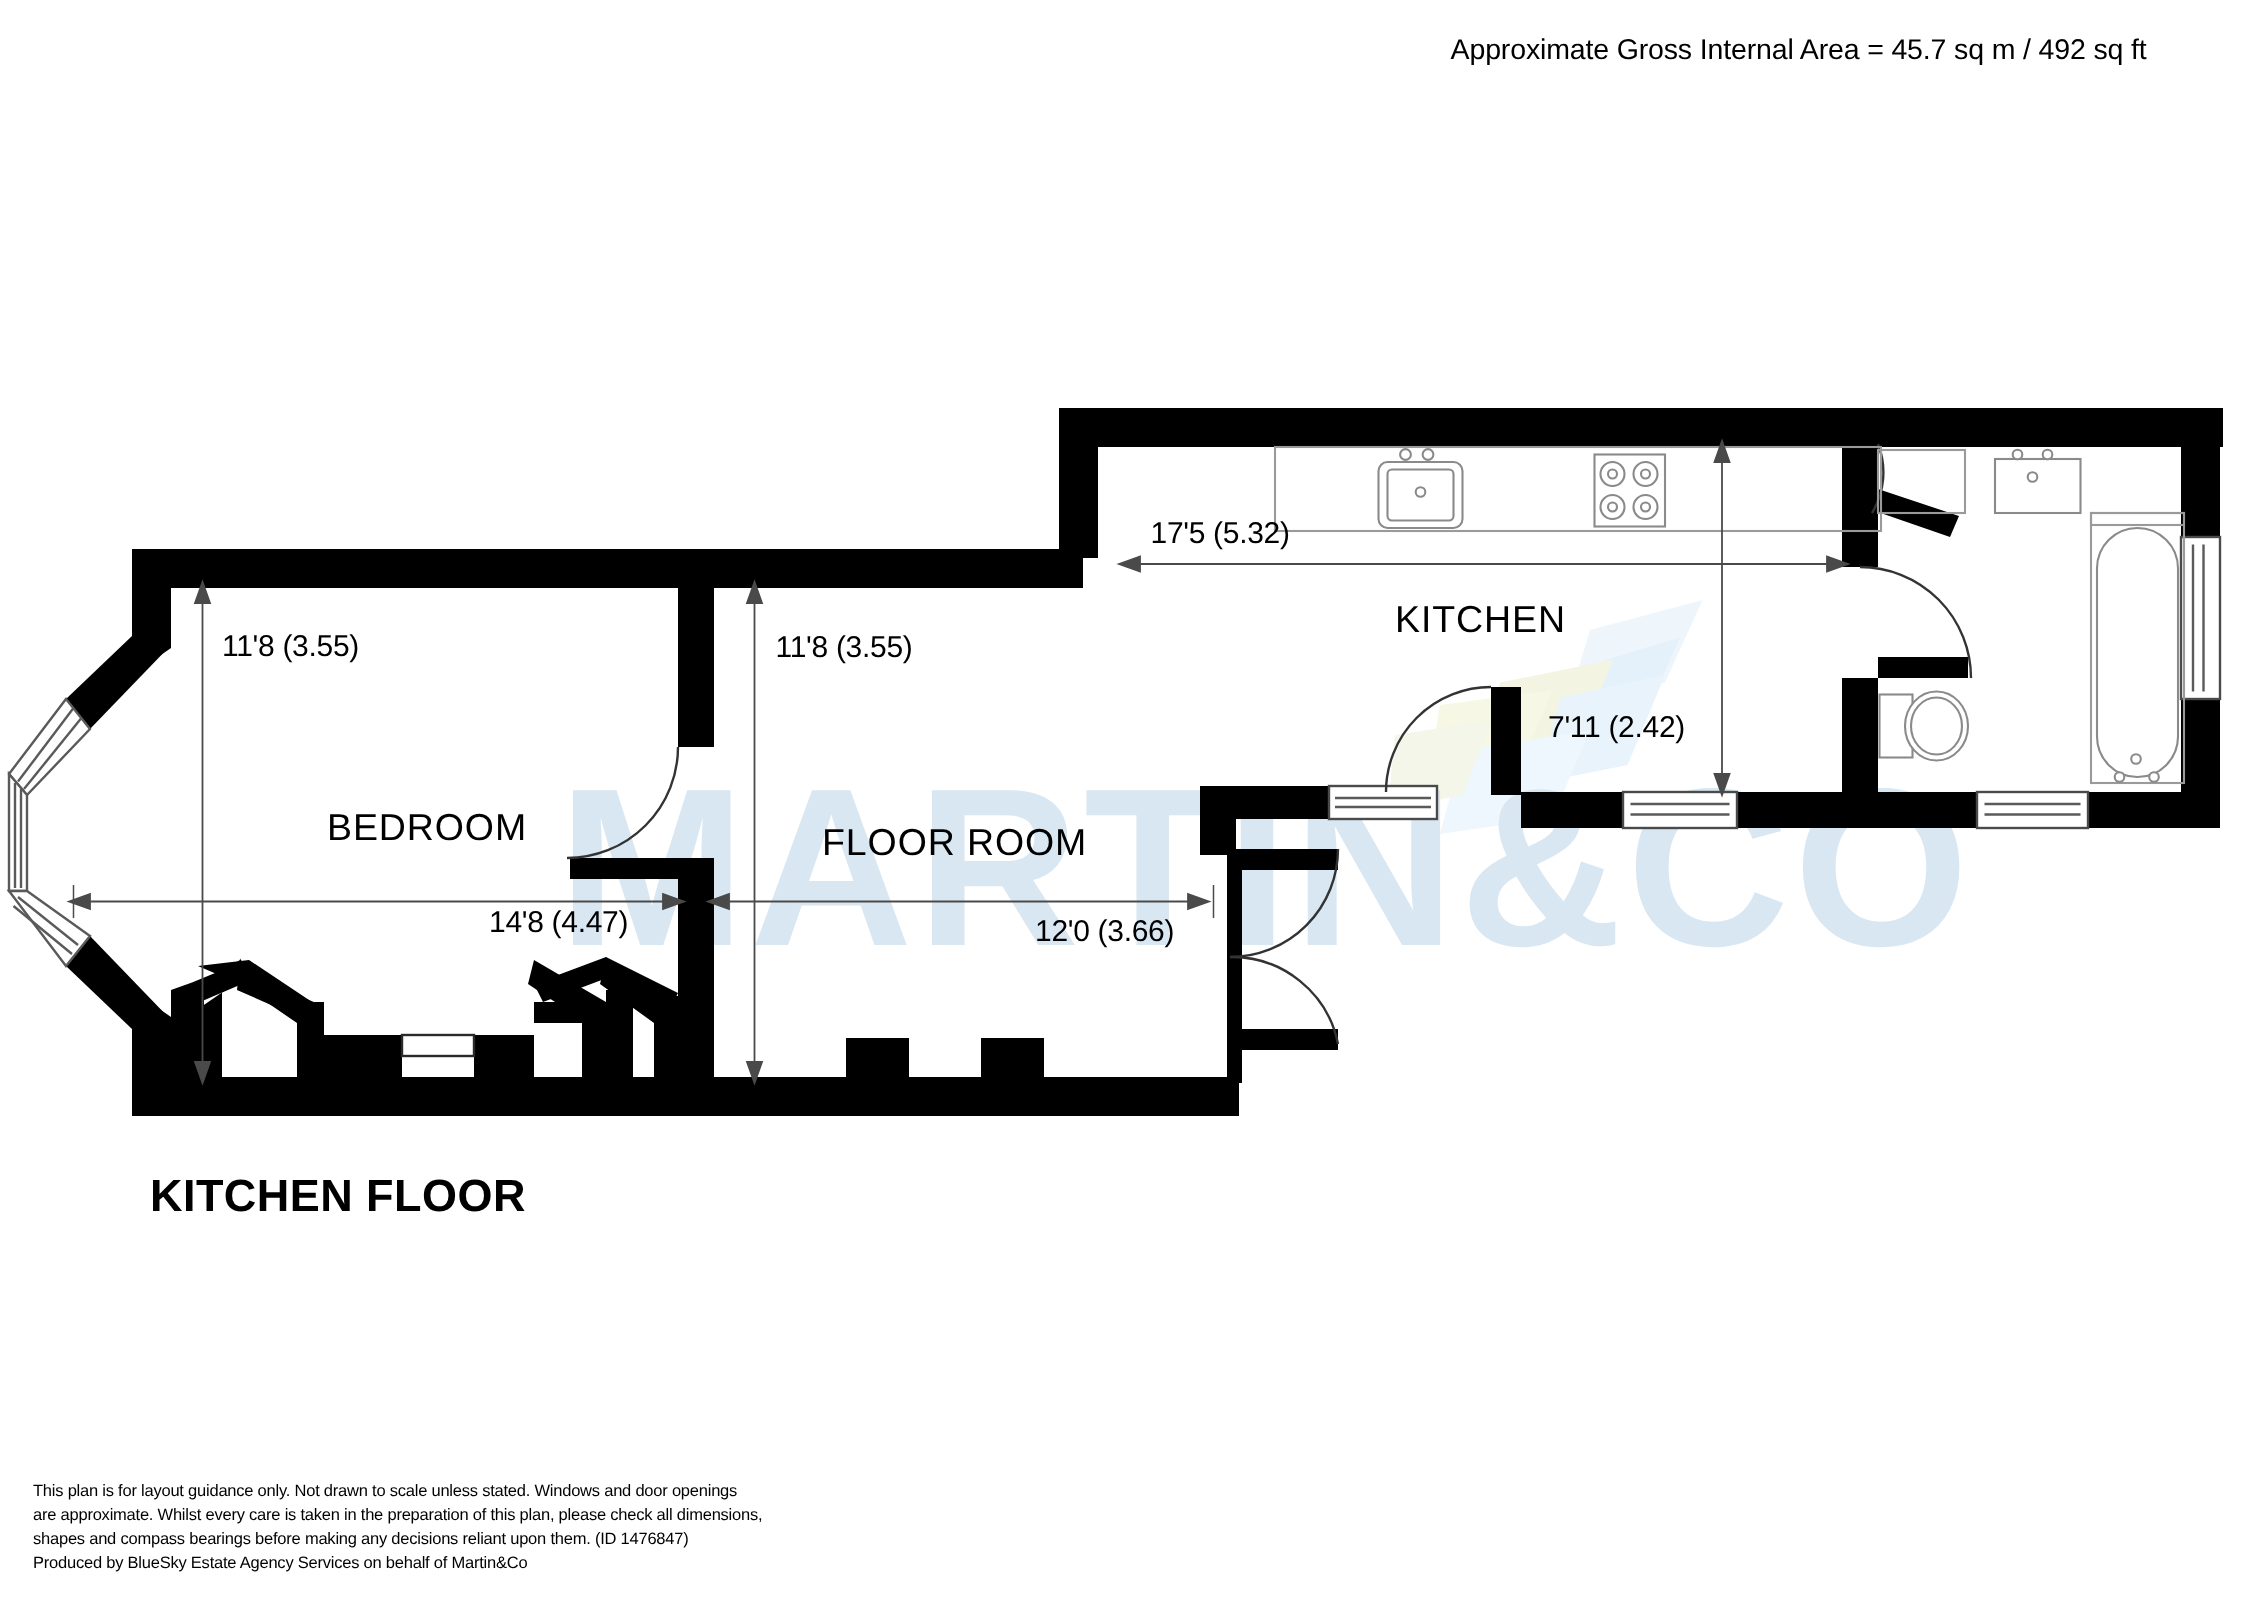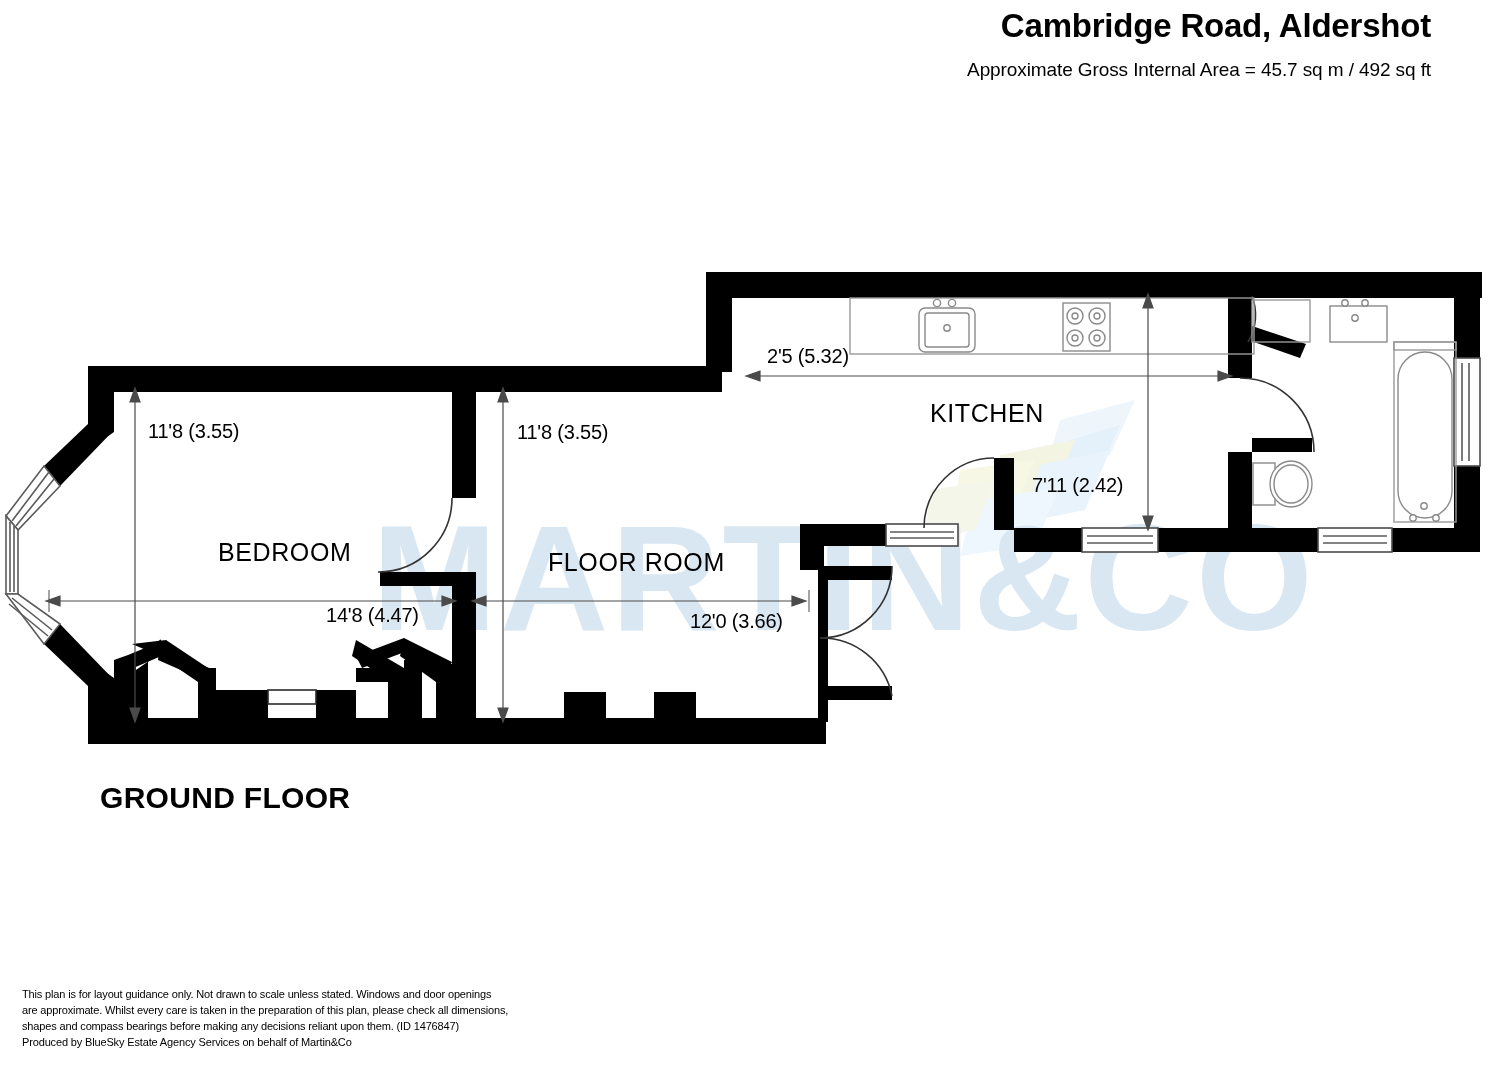--- a/index.html
+++ b/index.html
@@ -23,21 +23,20 @@
   #plan svg{display:block;}
 
   
   .room-label{font-size:25px;font-weight:normal;letter-spacing:0.6px;white-space:nowrap;}
   .dim-label{font-size:20px;letter-spacing:-0.2px;white-space:nowrap;}
 </style>
 </head>
 <body>
 
 <div class="abs" id="header">
-  <div id="plan-title">Cambridge Road, Aldershot</div>
   <div id="plan-area">Approximate Gross Internal Area = 45.7 sq m / 492 sq ft</div>
 </div>
 
 <div class="abs" id="plan">
 <svg width="1497" height="1080" viewBox="0 0 1497 1080" xmlns="http://www.w3.org/2000/svg">
 
   <g opacity="1">
     <polygon points="1060,420 1135,400 1110,455 1045,470" fill="#eef6fc"></polygon>
     <polygon points="1070,440 1120,425 1100,470 1055,482" fill="#e4f0fa"></polygon>
     <polygon points="1000,455 1075,440 1050,505 985,520" fill="#f3f4e2"></polygon>
@@ -252,23 +251,23 @@
 </div>
 
 <div class="abs room-label" style="left:218px;top:538px;">BEDROOM</div>
 <div class="abs room-label" style="left:548px;top:548px;">FLOOR ROOM</div>
 <div class="abs room-label" style="left:930px;top:399px;">KITCHEN</div>
 
 <div class="abs dim-label" style="left:148px;top:420px;">11'8 (3.55)</div>
 <div class="abs dim-label" style="left:285px;top:604px;margin-left:41px;">14'8 (4.47)</div>
 <div class="abs dim-label" style="left:517px;top:421px;">11'8 (3.55)</div>
 <div class="abs dim-label" style="left:690px;top:610px;text-align:center;">12'0 (3.66)</div>
-<div class="abs dim-label" style="left:767px;top:345px;">2'5 (5.32)</div>
+<div class="abs dim-label" style="left:767px;top:345px;">17'5 (5.32)</div>
 <div class="abs dim-label" style="left:1032px;top:474px;">7'11 (2.42)</div>
 
-<div class="abs" id="floor-label">GROUND FLOOR</div>
+<div class="abs" id="floor-label">KITCHEN FLOOR</div>
 
 <div class="abs" id="footer">
   <div>This plan is for layout guidance only. Not drawn to scale unless stated. Windows and door openings</div>
   <div>are approximate. Whilst every care is taken in the preparation of this plan, please check all dimensions,</div>
   <div>shapes and compass bearings before making any decisions reliant upon them. (ID 1476847)</div>
   <div>Produced by BlueSky Estate Agency Services on behalf of Martin&amp;Co</div>
 </div>
 
 </body></html>

